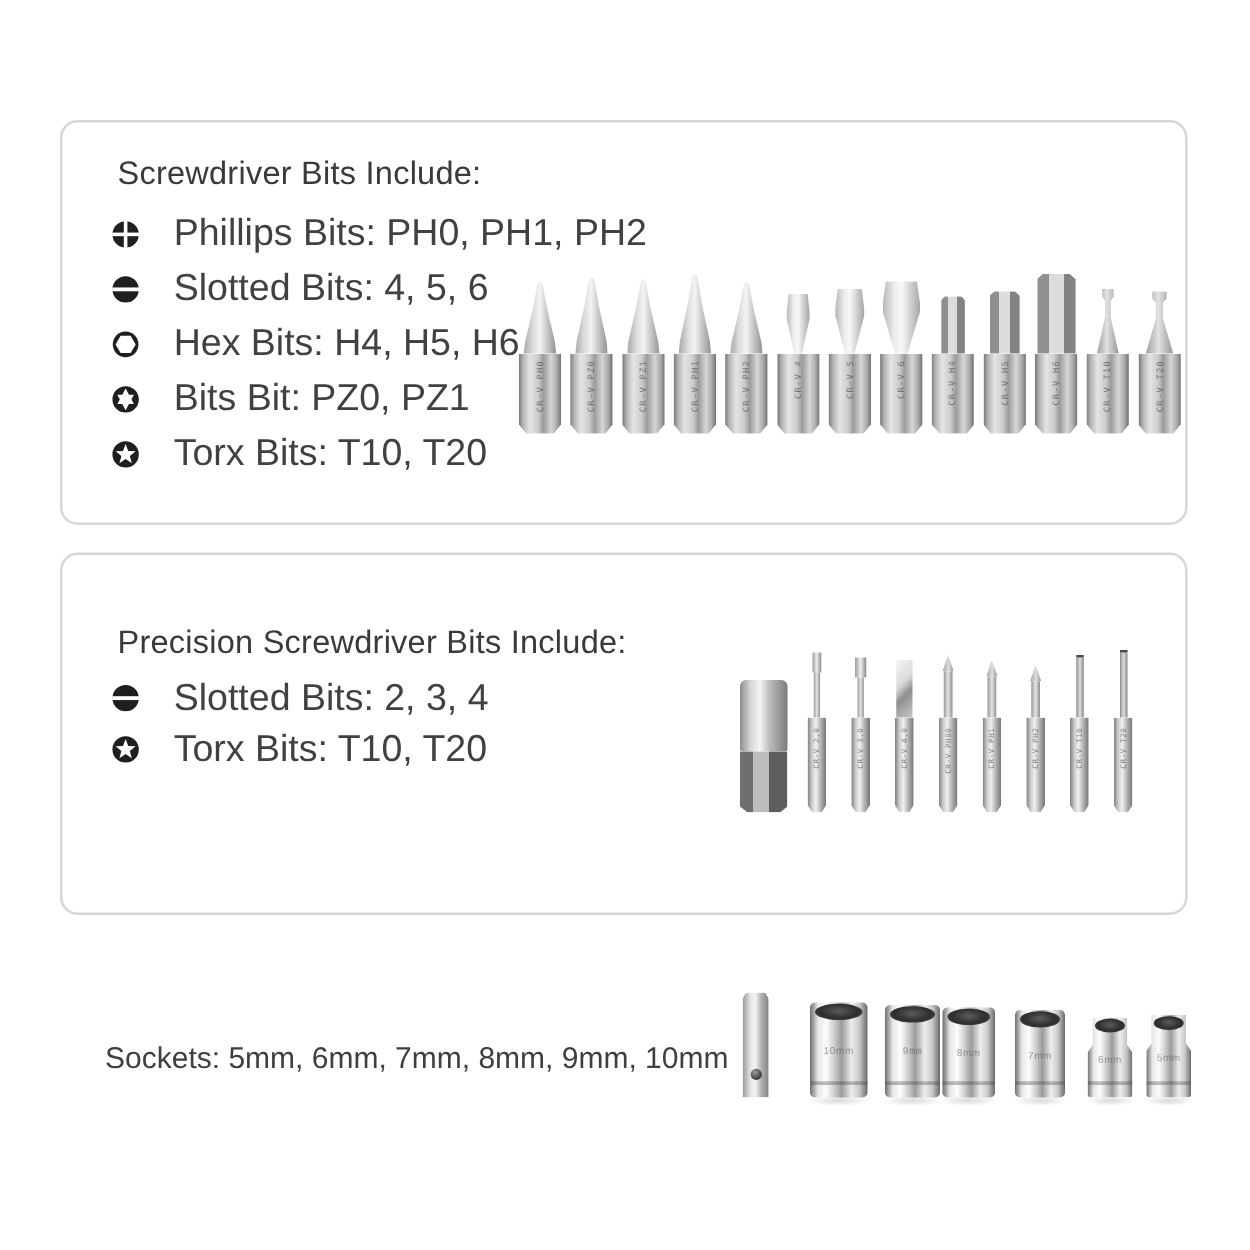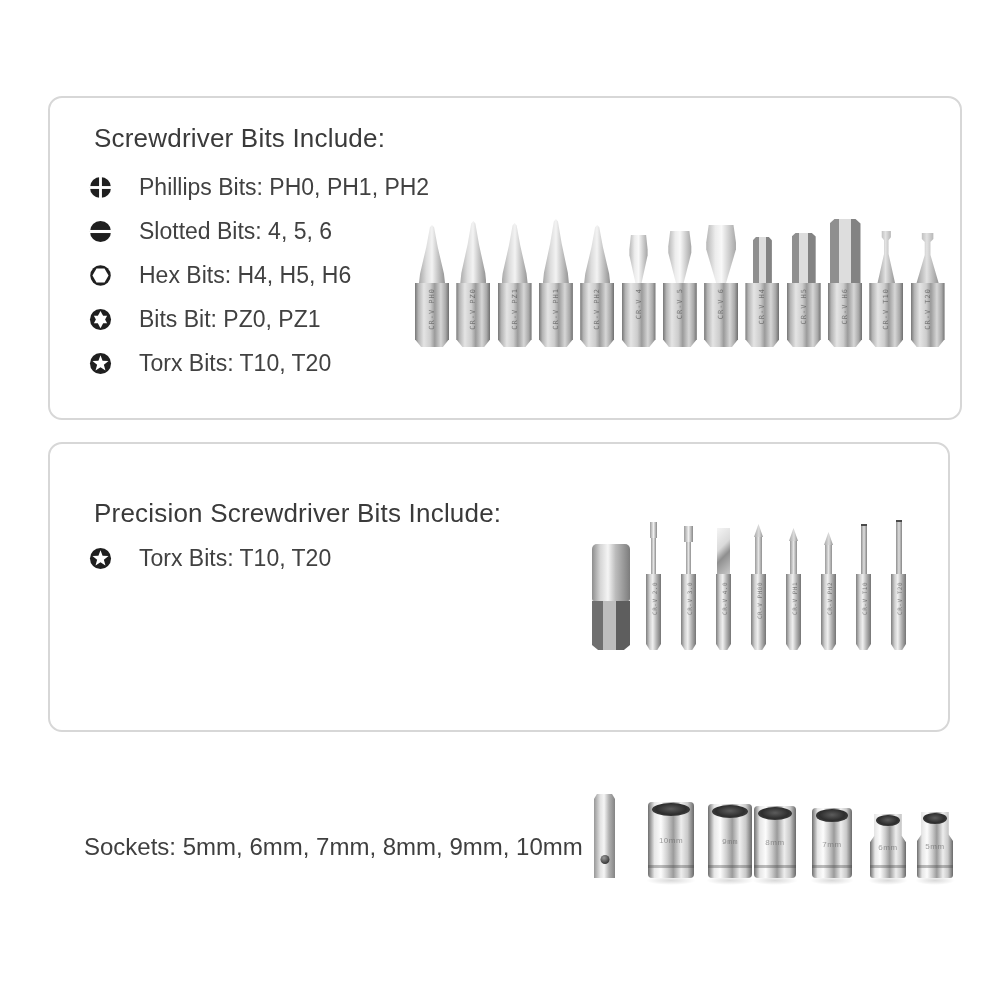--- a/index.html
+++ b/index.html
@@ -1,32 +1,32 @@
 <!DOCTYPE html>
 <html><head>
 <meta charset="utf-8">
 <style>
   html,body{margin:0;padding:0;background:#fff;}
   .canvas{position:relative;width:1000px;height:1000px;background:#ffffff;overflow:hidden;
           font-family:"Liberation Sans","DejaVu Sans",sans-serif;color:#3c3c3c;}
   .card{position:absolute;left:48px;width:898px;border:2px solid #d7d7d7;border-radius:14px;background:#fff;}
-  #card-screwdriver{top:96px;height:320px;padding-left:12px;}
+  #card-screwdriver{top:96px;height:320px;}
   #card-precision{top:442px;height:286px;}
   .card-title{position:absolute;left:44px;margin:0;font-size:26px;font-weight:400;color:#3a3a3a;letter-spacing:.2px;line-height:1.1;}
   #card-screwdriver .card-title{top:26px;}
   #card-precision .card-title{top:55px;}
   .bit-list{position:absolute;left:39px;margin:0;padding:0;list-style:none;}
   #sd-list{top:67px;}
   #pr-list{top:94px;}
   .row{display:flex;align-items:center;gap:27px;}
   #sd-list .row{height:44px;}
   #pr-list .row{height:41px;}
   .row-icon{width:23px;height:23px;flex:0 0 23px;display:block;}
   .row-icon svg{width:100%;height:100%;display:block;}
-  .row-label{font-size:23px;color:#414141;white-space:nowrap;}
+  .row-label{font-size:30px;color:#414141;white-space:nowrap;}
   .sockets-label{position:absolute;left:84px;top:833px;font-size:24px;color:#3f3f3f;}
 
   .photo{position:absolute;}
   #sd-photo{left:365px;top:117px;width:536px;height:132px;}
   #pr-photo{left:542px;top:66px;width:335px;height:142px;}
   #sk-photo{left:592px;top:786px;width:378px;height:100px;}
 
   
   .bit{position:absolute;bottom:0;width:34px;display:flex;flex-direction:column;align-items:center;}
   .tip{flex:1 1 auto;}
@@ -229,20 +229,29 @@
       </div>
   </section>
 
   <section class="card" id="card-precision">
     <h2 class="card-title">Precision Screwdriver Bits Include:</h2>
     <ul class="bit-list" id="pr-list">
         <li class="row">
           <span class="row-icon">
             <svg viewBox="0 0 24 24">
               <circle cx="12" cy="12" r="11" fill="#1f1f1f"></circle>
+              <rect x="0.8" y="10.4" width="22.4" height="3.2" fill="#fff"></rect>
+            </svg>
+          </span>
+          <span class="row-label">Slotted Bits: 2, 3, 4</span>
+        </li>
+        <li class="row">
+          <span class="row-icon">
+            <svg viewBox="0 0 24 24">
+              <circle cx="12" cy="12" r="11" fill="#1f1f1f"></circle>
               <polygon points="12,3.4 14.17,9.21 20.37,9.48 15.52,13.34 17.17,19.32 12,15.9 6.83,19.32 8.48,13.34 3.63,9.48 9.83,9.21" fill="#fff"></polygon>
             </svg>
           </span>
           <span class="row-label">Torx Bits: T10, T20</span>
         </li>
       </ul>
     <div class="photo" id="pr-photo">
         <div class="p-adapter">
           <div class="pa-top"></div>
           <div class="pa-hex"></div>

